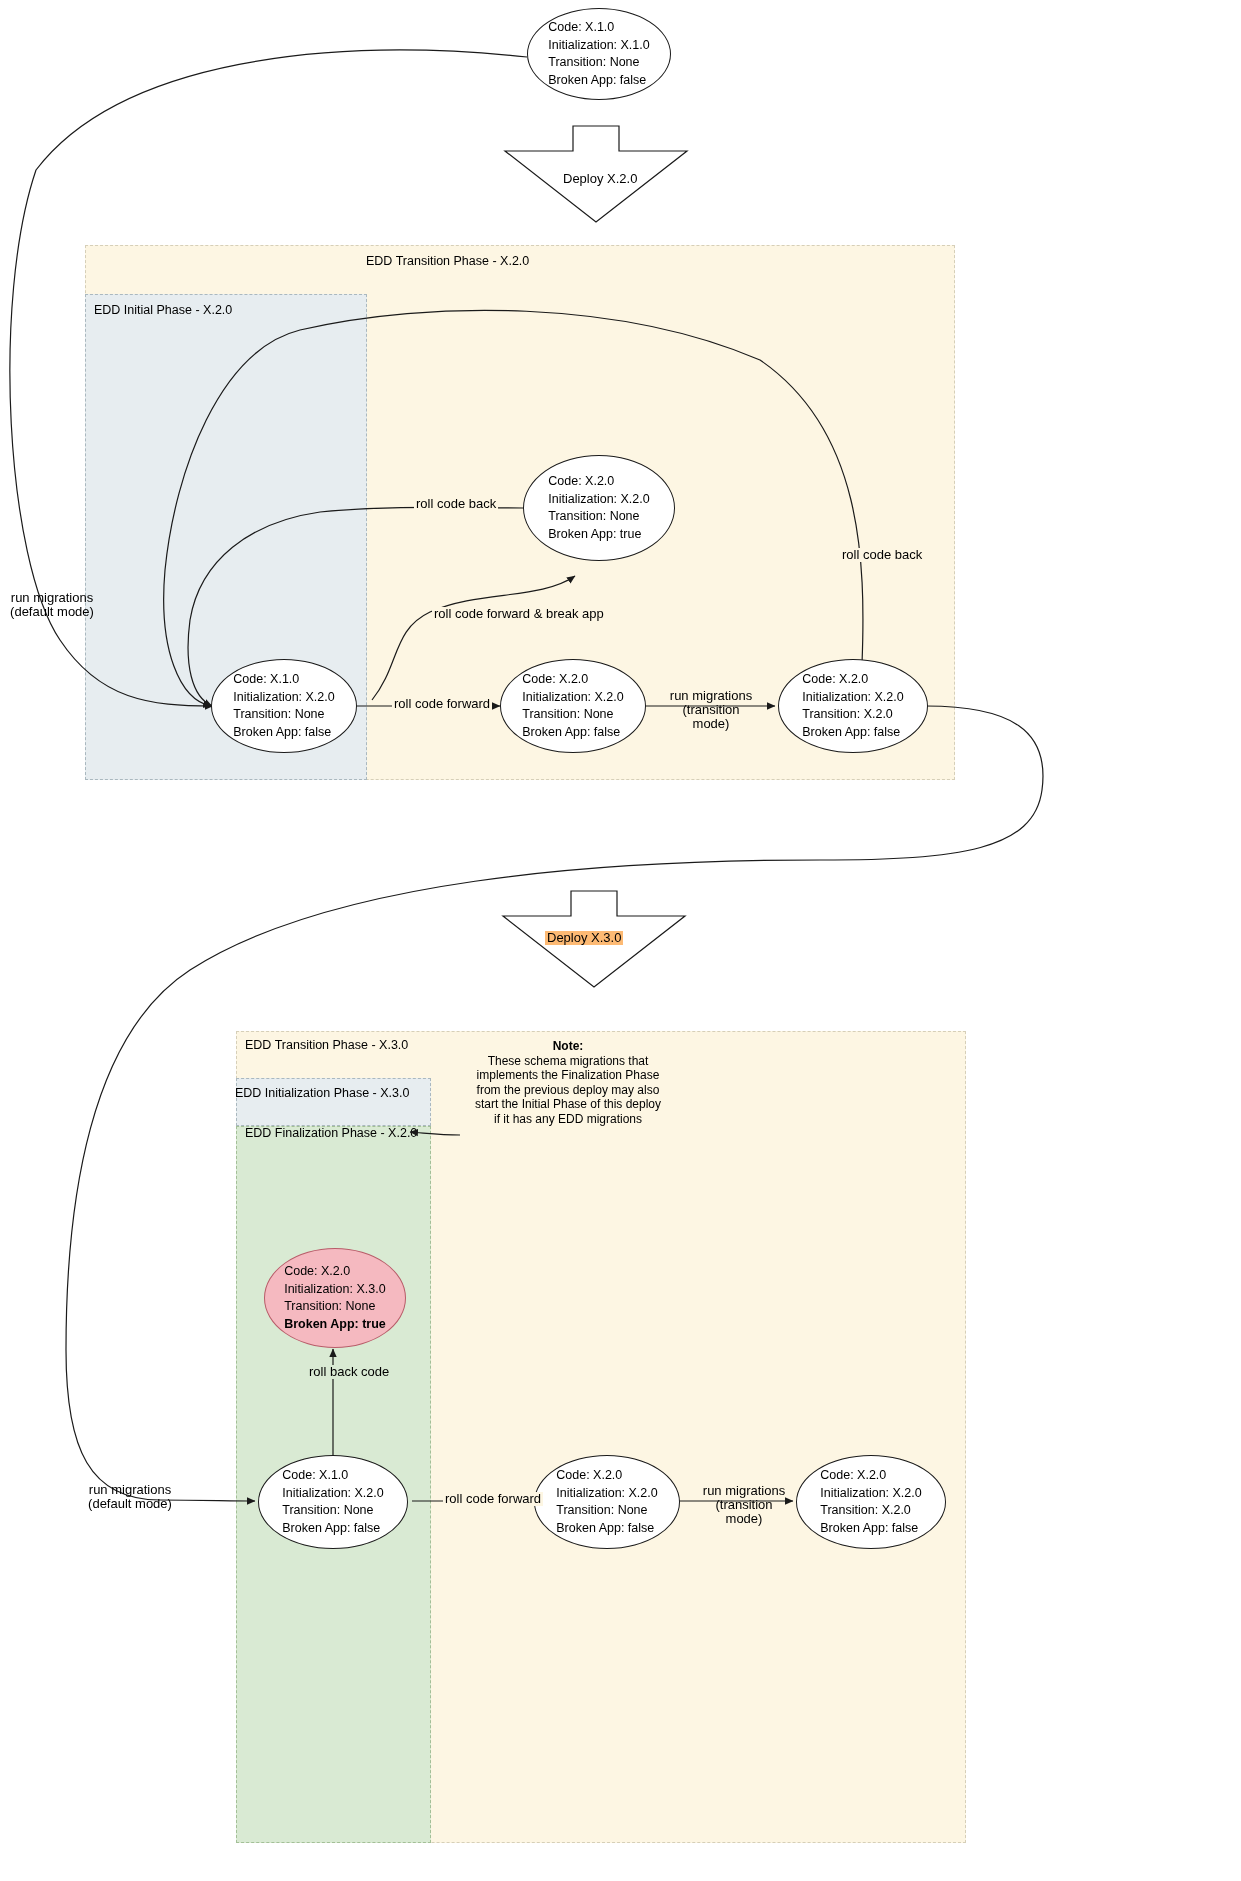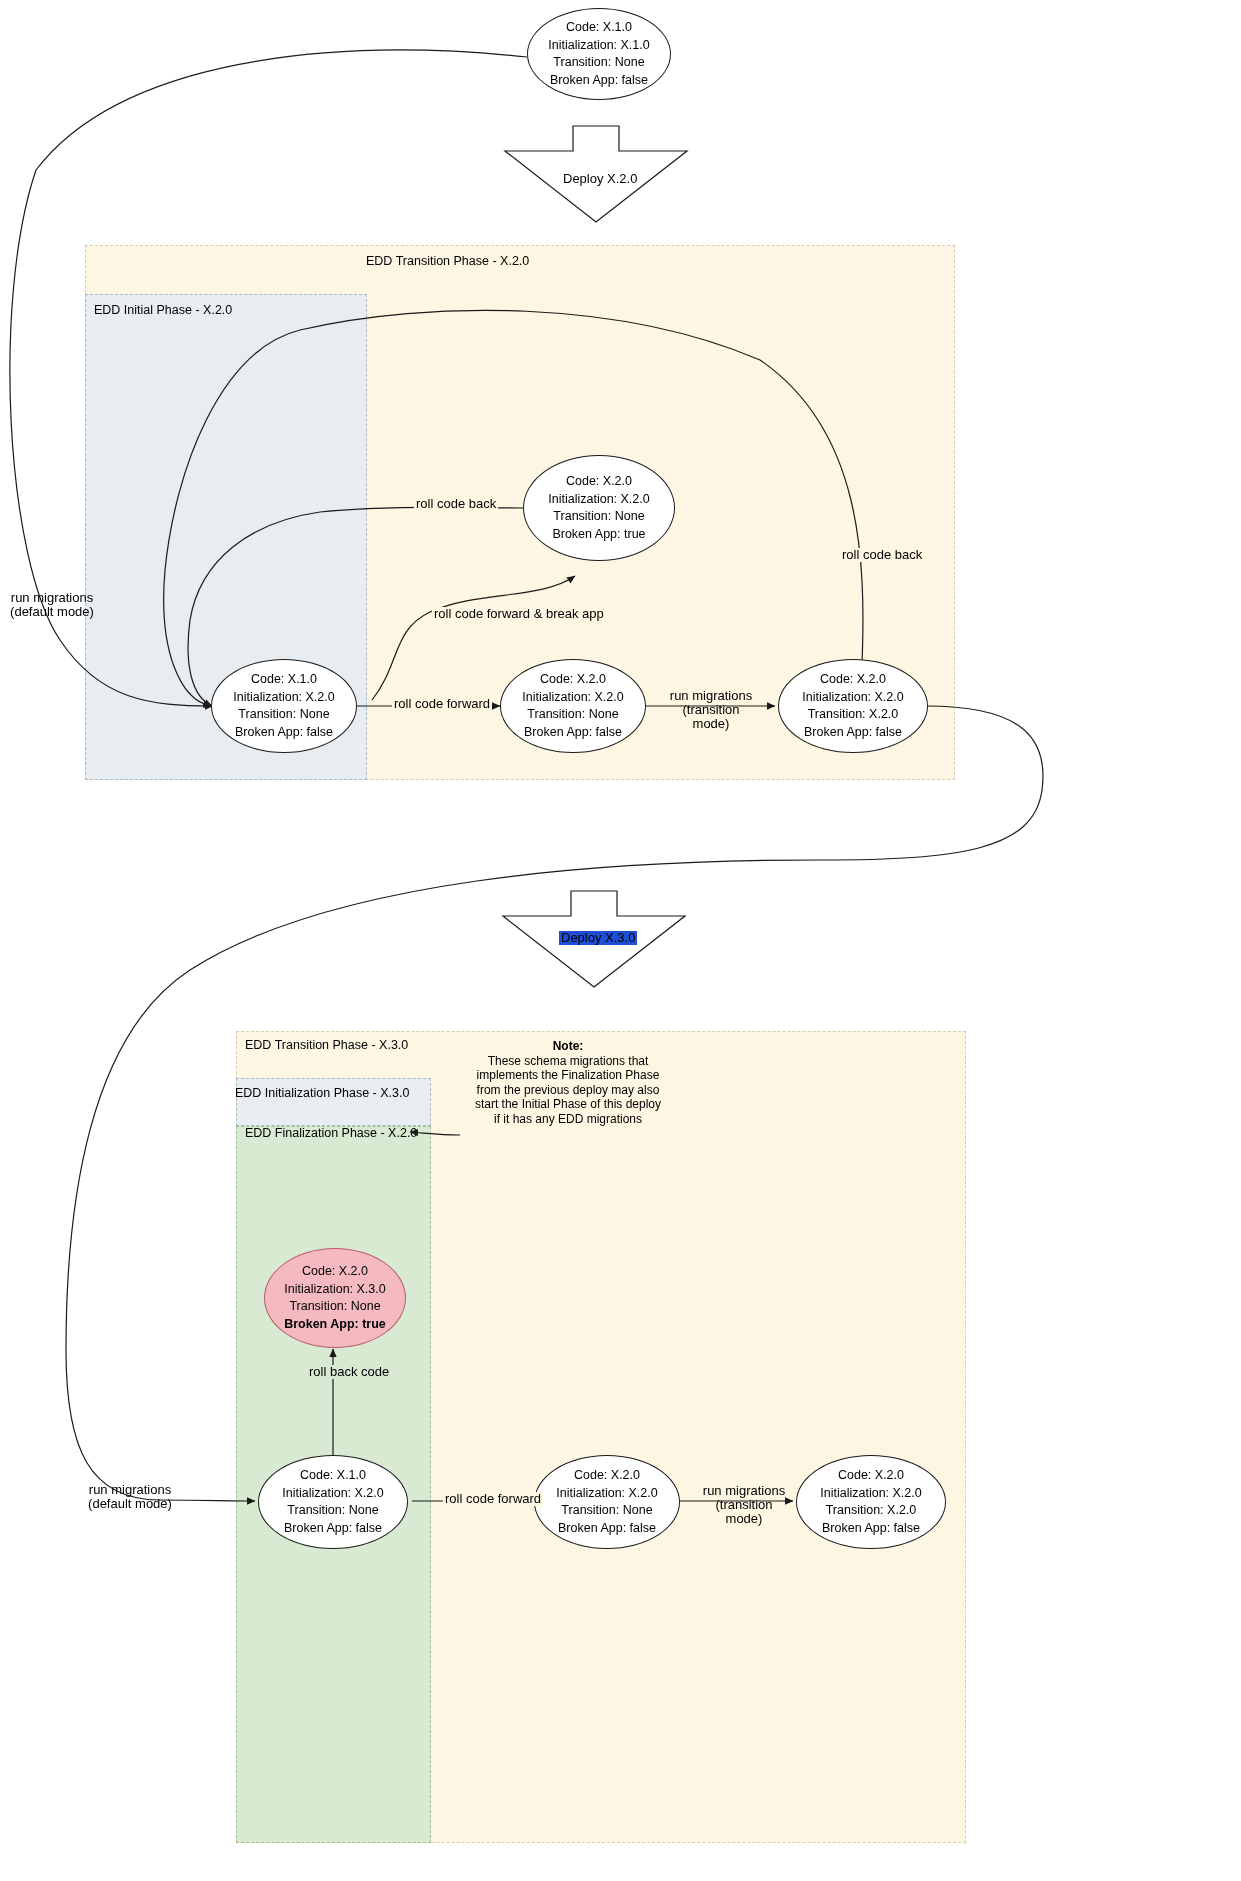--- a/index.html
+++ b/index.html
@@ -2,21 +2,21 @@
 <html><head>
 <meta charset="utf-8">
 <style>
   html,body{margin:0;padding:0;background:#ffffff;}
   body{width:1241px;height:1881px;position:relative;font-family:"Liberation Sans",sans-serif;color:#000;}
   #canvas{position:absolute;left:0;top:0;width:1241px;height:1881px;}
   svg.layer{position:absolute;left:0;top:0;width:1241px;height:1881px;overflow:visible;}
   .phase{position:absolute;box-sizing:border-box;}
   .phase-label{position:absolute;font-size:12.5px;line-height:14px;white-space:nowrap;text-align:center;}
   .node{position:absolute;box-sizing:border-box;border:1.2px solid #1a1a1a;border-radius:50%;
-        background:#ffffff;display:flex;align-items:center;justify-content:center;text-align:center;}
+        background:#ffffff;display:flex;align-items:center;justify-content:center;text-align:left;}
   .node .lines{font-size:12.5px;line-height:17.5px;}
   .node.broken-pink{background:#f5b9c0;border-color:#b85c69;}
   .edge-label{position:absolute;font-size:13px;line-height:14px;white-space:nowrap;
               background:transparent;text-align:center;}
   .edge-label.multi{white-space:normal;}
   .note{position:absolute;font-size:12px;line-height:14.5px;text-align:center;}
   .bold{font-weight:bold;}
 </style>
 </head>
 <body>
@@ -153,21 +153,21 @@
   <div class="node" style="left:796px;top:1455px;width:150px;height:94px;">
     <div class="lines">
       <div>Code: X.2.0</div>
       <div>Initialization: X.2.0</div>
       <div>Transition: X.2.0</div>
       <div>Broken App: false</div>
     </div>
   </div>
 
   <div class="edge-label" style="left:561px;top:172px;background:#ffffff;padding:0 2px;">Deploy X.2.0</div>
-  <div class="edge-label" style="left:559px;top:931px;background:#1d4ed8;padding:0 2px;">Deploy X.3.0</div>
+  <div class="edge-label" style="left:545px;top:931px;background:#fdba74;padding:0 2px;">Deploy X.3.0</div>
 
   <div class="edge-label multi" style="left:6px;top:591px;width:92px;">
     <span style="white-space:pre-line;">run migrations
 (default mode)</span>
   </div>
 
   <div class="edge-label" style="left:414px;top:497px;background:#fdf6e3;padding:0 2px;">roll code back</div>
 
   <div class="edge-label" style="left:840px;top:548px;background:#fdf6e3;padding:0 2px;">roll code back</div>
 

